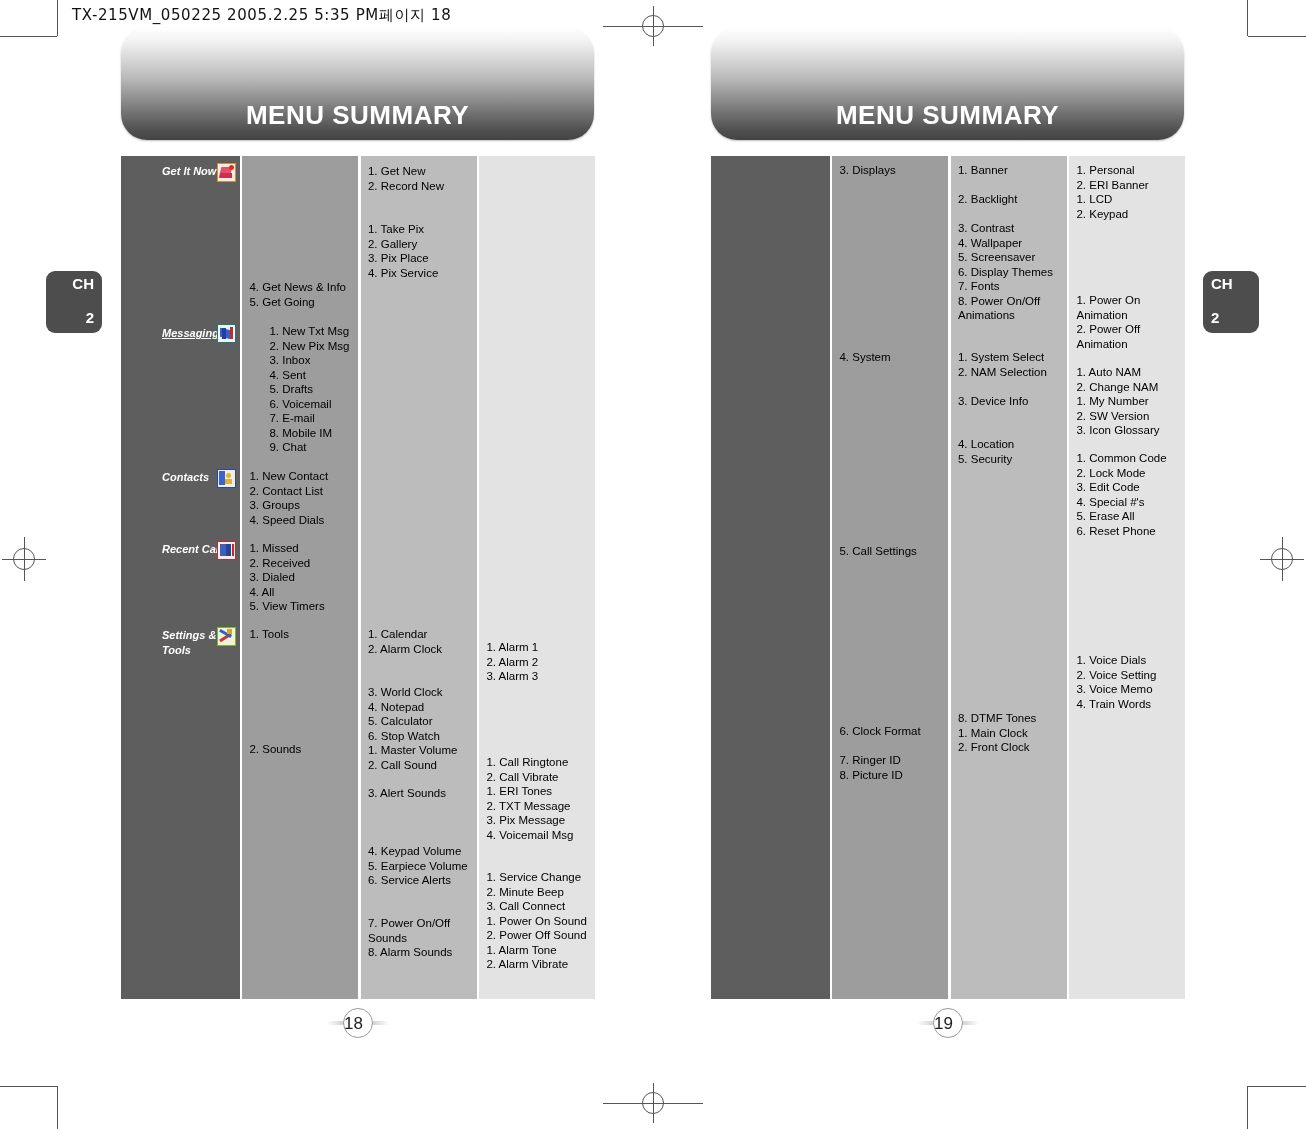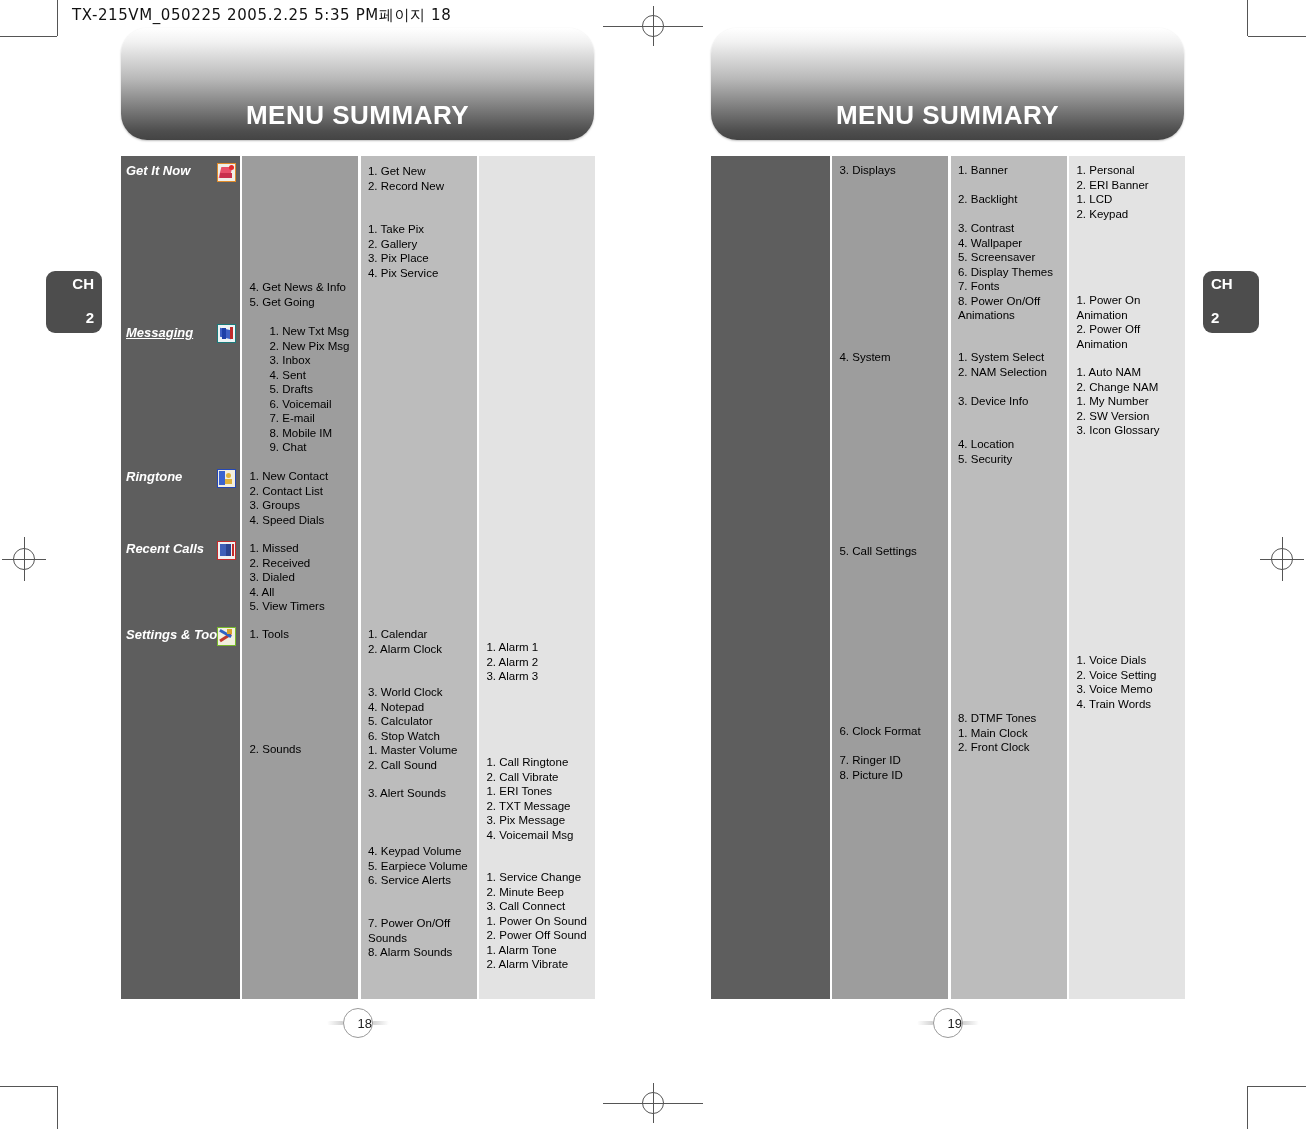--- a/index.html
+++ b/index.html
@@ -93,21 +93,22 @@
     position: absolute;
     font-size: 11.5px;
     line-height: 14.5px;
     color: #000000;
     white-space: pre-line;
   }
   .cell.cat {
     color: #ffffff;
     font-style: italic;
     font-weight: bold;
-    font-size: 13px;
+    font-size: 11px;
+    margin-left: 36px;
   }
 
   
   .icoWrap { position: absolute; width: 19px; height: 19px; }
   .ico {
     width: 19px; height: 19px;
     border: 1.6px solid #000;
     background: #dcdcdc;
     position: relative;
     overflow: hidden;
@@ -115,22 +116,22 @@
   .ico .g1, .ico .g2, .ico .g3 { position: absolute; }
 
   
   .folio { position: absolute; width: 64px; height: 30px; }
   .folio .circle {
     position: absolute; left: 17px; top: 0;
     width: 30px; height: 30px; border-radius: 50%;
     border: 1px solid #9a9a9a;
     background: #ffffff;
     color: #222;
-    font-size: 13px;
-    text-align: right;
+    font-size: 17px;
+    text-align: left;
     line-height: 29px;
   }
   .folio .wingL, .folio .wingR {
     position: absolute; top: 13px; width: 17px; height: 4px;
     background: linear-gradient(to right, rgba(255,255,255,0), #cfcfcf);
     border-radius: 2px;
   }
   .folio .wingL { left: 1px; }
   .folio .wingR { right: 1px; background: linear-gradient(to left, rgba(255,255,255,0), #cfcfcf); }
 </style>
@@ -180,21 +181,21 @@
     <div class="chtab" style="left:46px; top:271px;">
       <div class="ch">CH</div>
       <div class="num">2</div>
     </div>
 
     <div class="grid" style="left:121px; top:156px; width:474px; height:843px;">
 
       <div class="col c0" style="width:120px;">
         <div class="cell cat" style="left:5px; top:8px;">Get It Now</div>
         <div class="cell cat" style="left:5px; top:170px;text-decoration:underline;">Messaging</div>
-        <div class="cell cat" style="left:5px; top:314px;">Ringtone</div>
+        <div class="cell cat" style="left:5px; top:314px;">Contacts</div>
         <div class="cell cat" style="left:5px; top:386px;">Recent Calls</div>
         <div class="cell cat" style="left:5px; top:472px;">Settings &amp; Tools</div>
 
         <div class="icoWrap" style="left:96px; top:7px;">
           <div class="ico" style="border-color:#e08b2a; background:#f0efe8;">
             <div class="g1" style="left:2px; top:3px; width:11px; height:11px; background:#e8506a; transform:skewX(-14deg);"></div>
             <div class="g2" style="left:2px; top:9px; width:12px; height:5px; background:#c8304c;"></div>
             <div class="g3" style="right:1px; top:1px; width:5px; height:5px; border-radius:50%; background:#e02b2b;"></div>
           </div>
         </div>
@@ -361,20 +362,26 @@
 2. Keypad</div>
         <div class="cell" style="left:7px; top:137px;">1. Power On
     Animation
 2. Power Off
     Animation</div>
         <div class="cell" style="left:7px; top:209px;">1. Auto NAM
 2. Change NAM
 1. My Number
 2. SW Version
 3. Icon Glossary</div>
+        <div class="cell" style="left:7px; top:295px;">1. Common Code
+2. Lock Mode
+3. Edit Code
+4. Special #'s
+5. Erase All
+6. Reset Phone</div>
         <div class="cell" style="left:7px; top:497px;">1. Voice Dials
 2. Voice Setting
 3. Voice Memo
 4. Train Words</div>
       </div>
     </div>
 
     <div class="folio" style="left:263px; top:1008px;">
       <div class="wingL"></div>
         <div class="wingR"></div>

